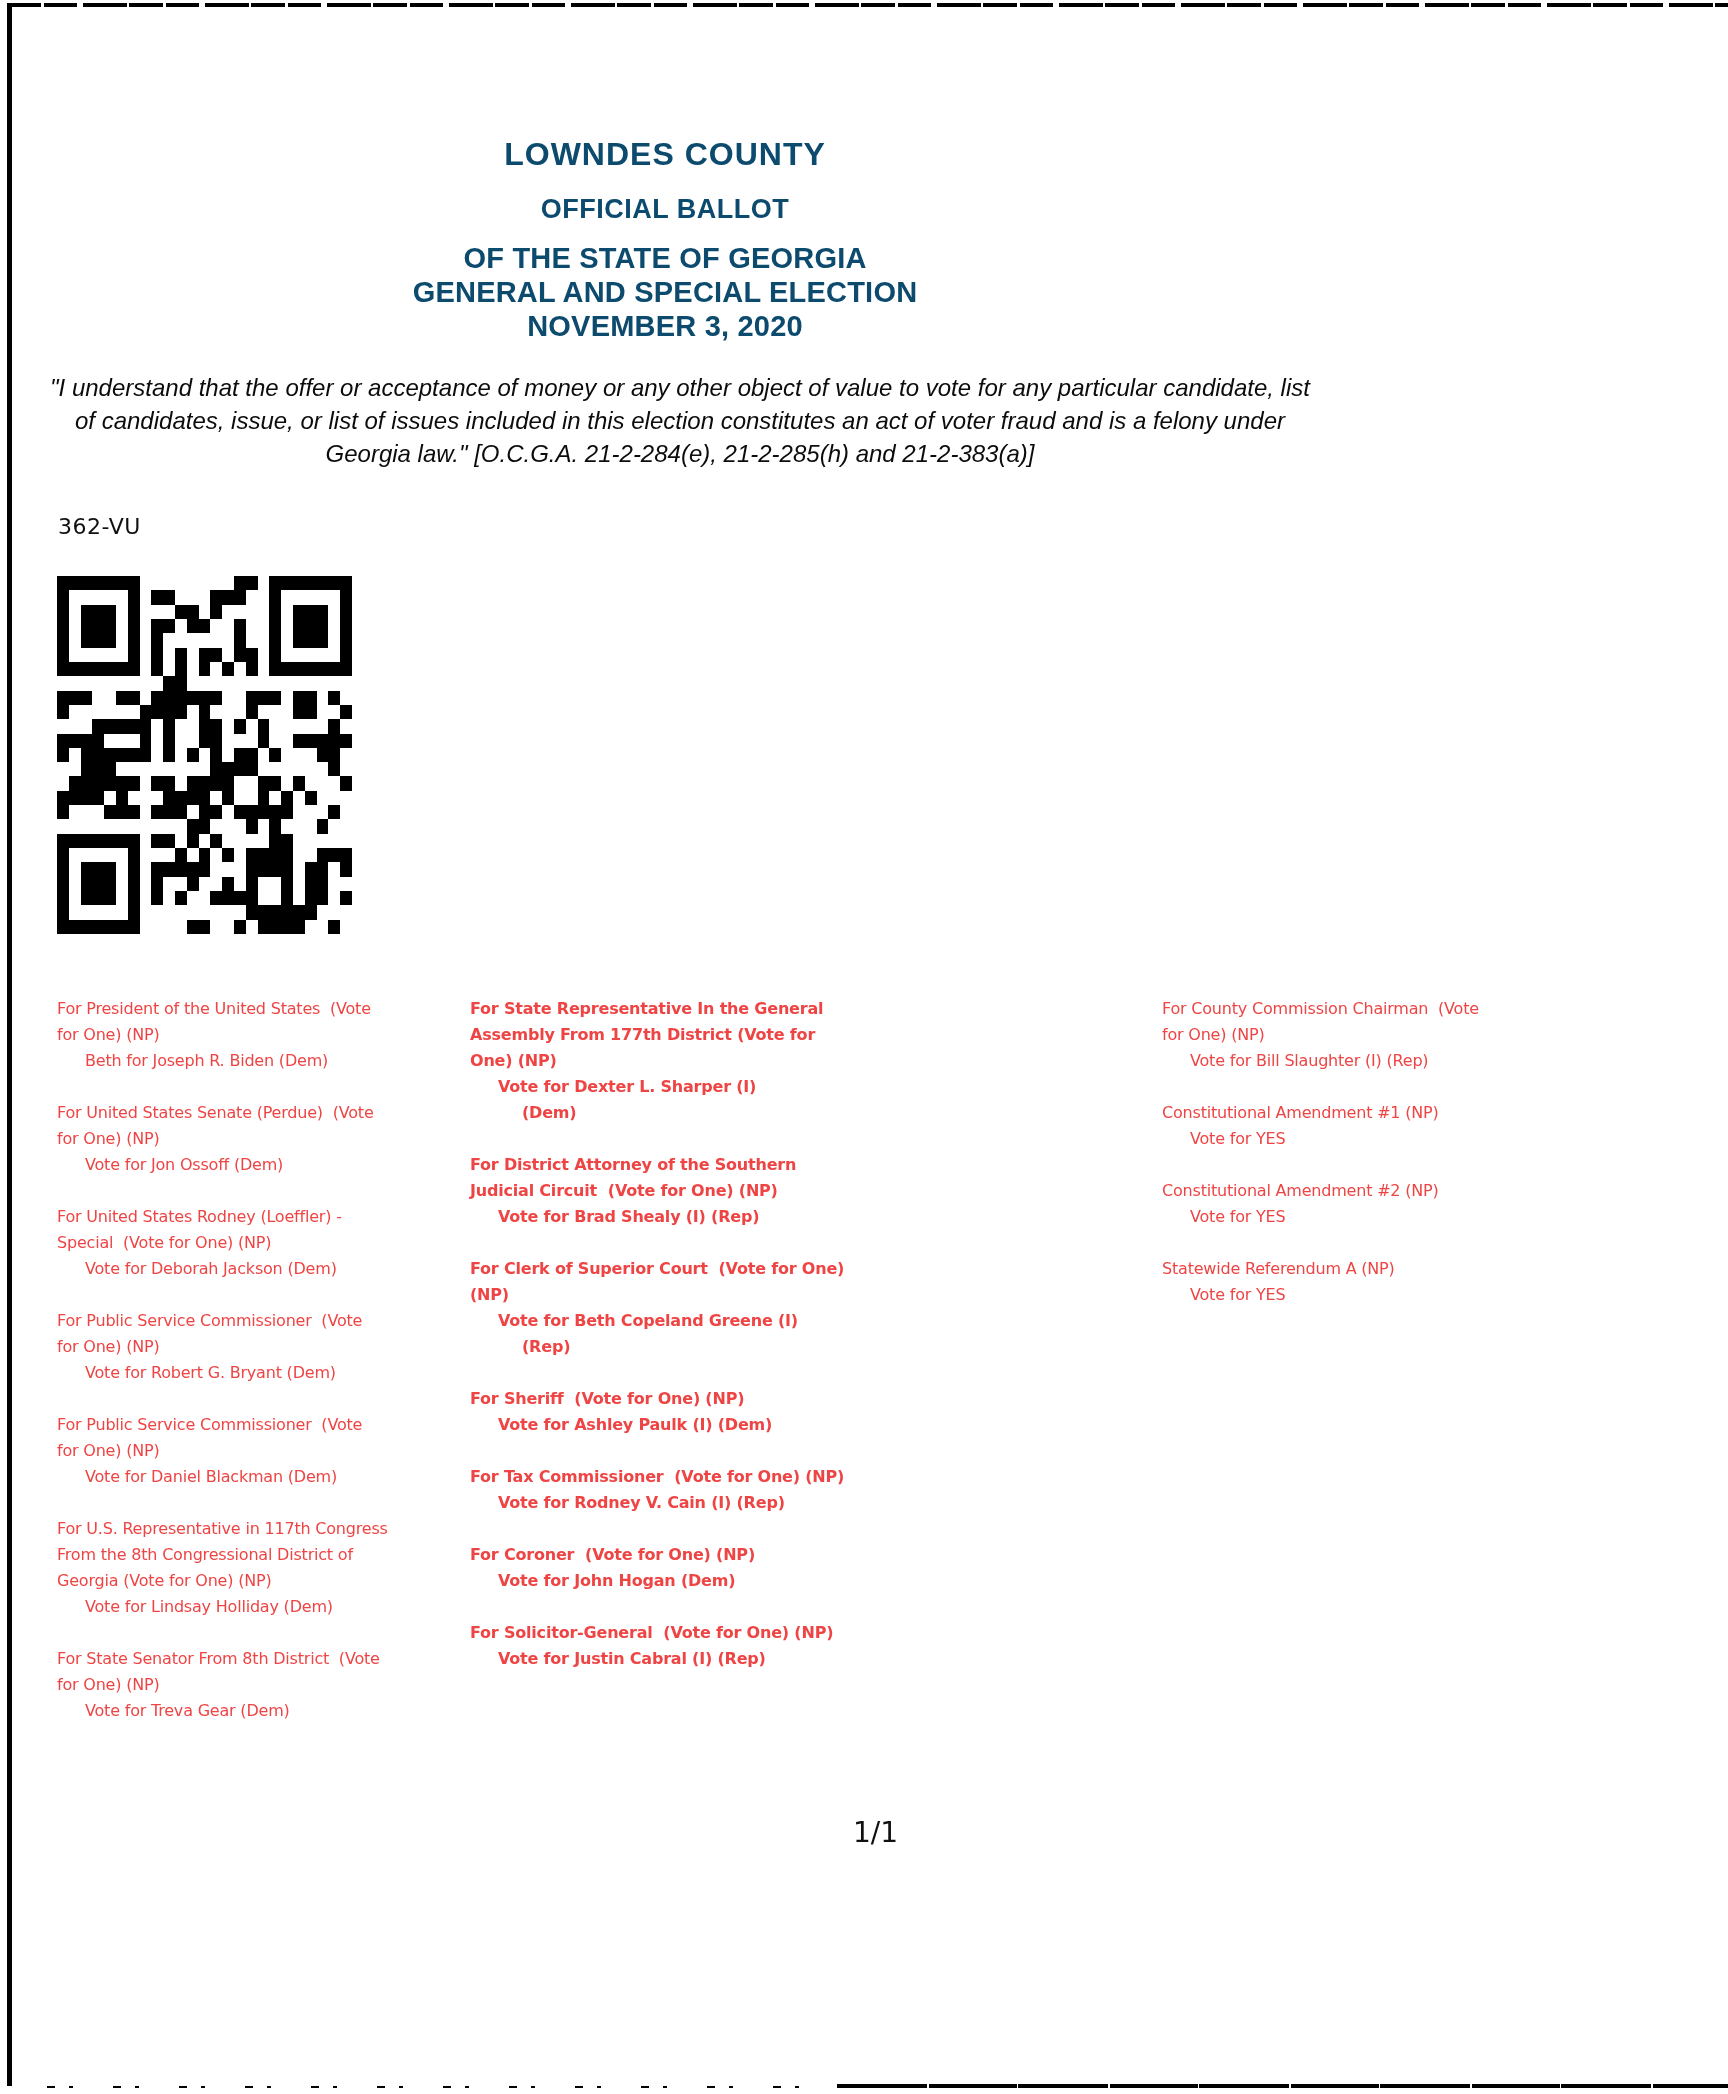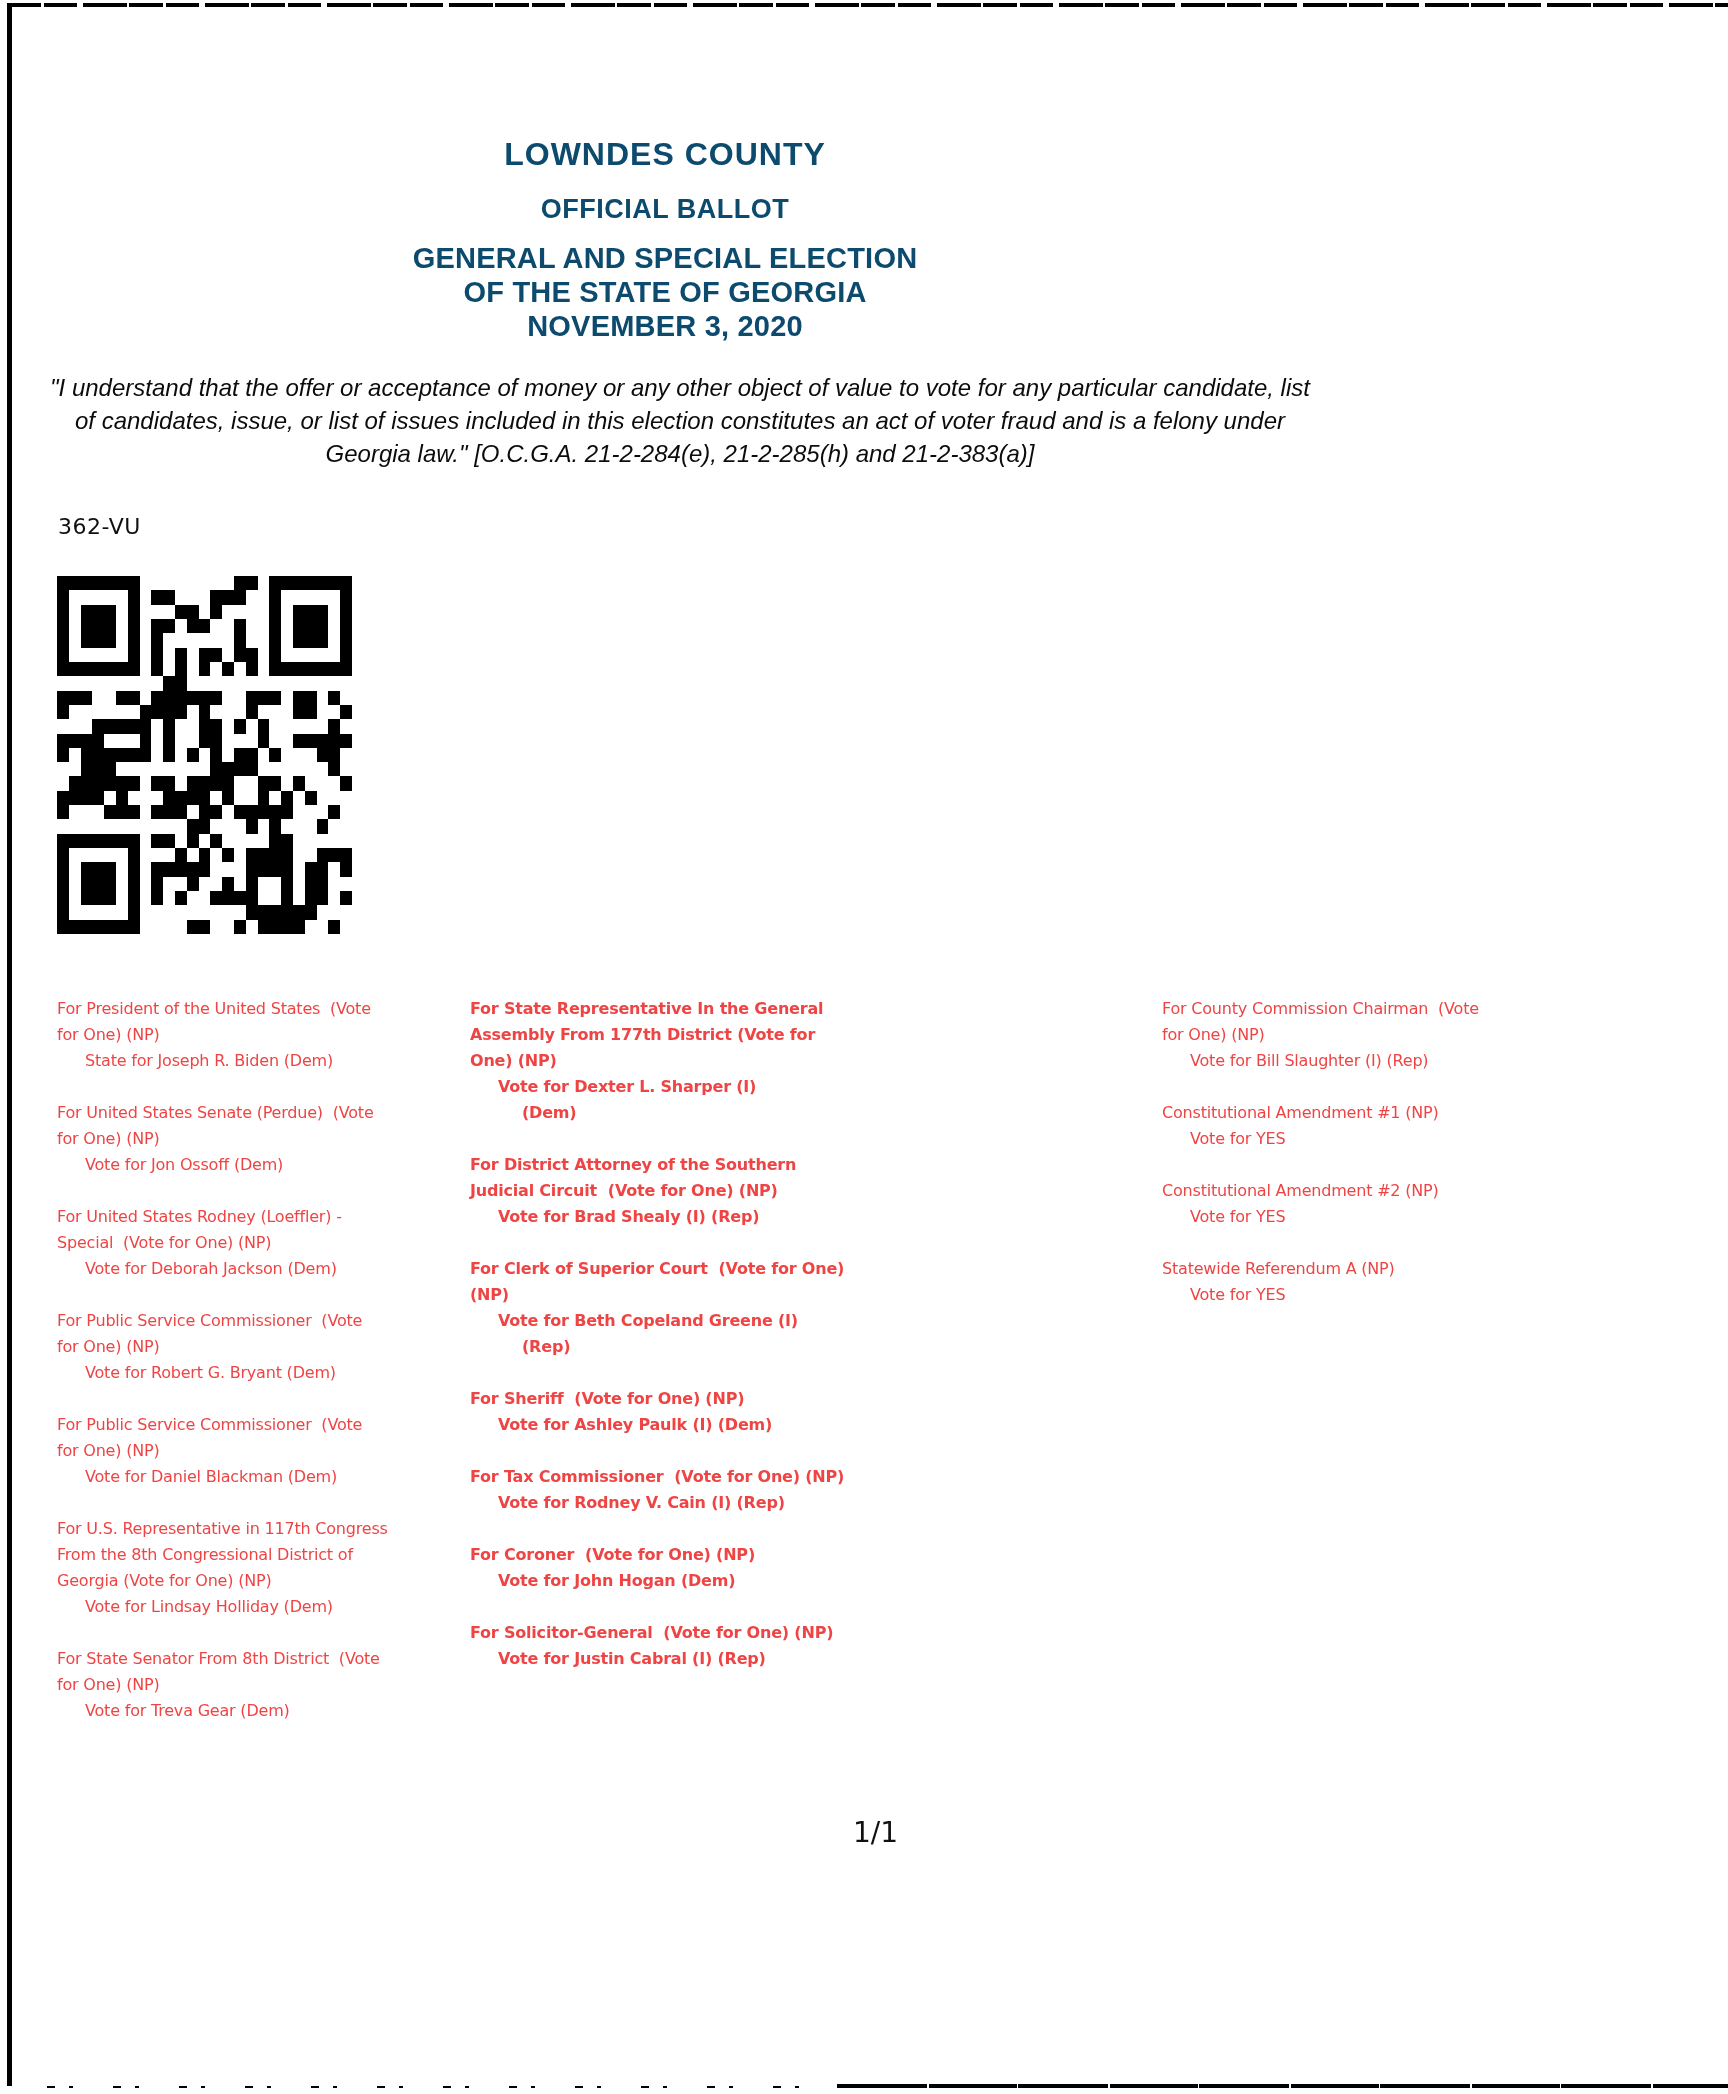--- a/index.html
+++ b/index.html
@@ -84,22 +84,22 @@
   <div class="edge-left"></div>
   <div class="edge-bottom">
     <div class="sparse"></div>
     <div class="solid"></div>
   </div>
 
   <div class="header">
     <div class="h-county">LOWNDES COUNTY</div>
     <div class="h-ballot">OFFICIAL BALLOT</div>
     <div class="h-election">
+      <div>OF THE STATE OF GEORGIA</div>
       <div>GENERAL AND SPECIAL ELECTION</div>
-      <div>OF THE STATE OF GEORGIA</div>
       <div>NOVEMBER 3, 2020</div>
     </div>
   </div>
 
   <p class="disclaimer">"I understand that the offer or acceptance of money or any other object of value to vote for any particular candidate, list of candidates, issue, or list of issues included in this election constitutes an act of voter fraud and is a felony under Georgia law." [O.C.G.A. 21-2-284(e), 21-2-285(h) and 21-2-383(a)]</p>
 
   <div class="ballot-code">362-VU</div>
 
   <svg id="qr" class="qr" width="295" height="358" viewBox="0 0 25 25" preserveAspectRatio="none" shape-rendering="crispEdges">
       <rect x="0" y="0" width="1" height="1" fill="#000"></rect>
@@ -413,21 +413,21 @@
       <rect x="18" y="24" width="1" height="1" fill="#000"></rect>
       <rect x="19" y="24" width="1" height="1" fill="#000"></rect>
       <rect x="20" y="24" width="1" height="1" fill="#000"></rect>
       <rect x="23" y="24" width="1" height="1" fill="#000"></rect>
     </svg>
 
   <div class="col col-1" id="col-0">
       <div class="contest">
         <div class="line ind-0">For President of the United States  (Vote</div>
         <div class="line ind-0">for One) (NP)</div>
-        <div class="line ind-1">State for Joseph R. Biden (Dem)</div>
+        <div class="line ind-1">Beth for Joseph R. Biden (Dem)</div>
       </div>
       <div class="contest">
         <div class="line ind-0">For United States Senate (Perdue)  (Vote</div>
         <div class="line ind-0">for One) (NP)</div>
         <div class="line ind-1">Vote for Jon Ossoff (Dem)</div>
       </div>
       <div class="contest">
         <div class="line ind-0">For United States Rodney (Loeffler) -</div>
         <div class="line ind-0">Special  (Vote for One) (NP)</div>
         <div class="line ind-1">Vote for Deborah Jackson (Dem)</div>

